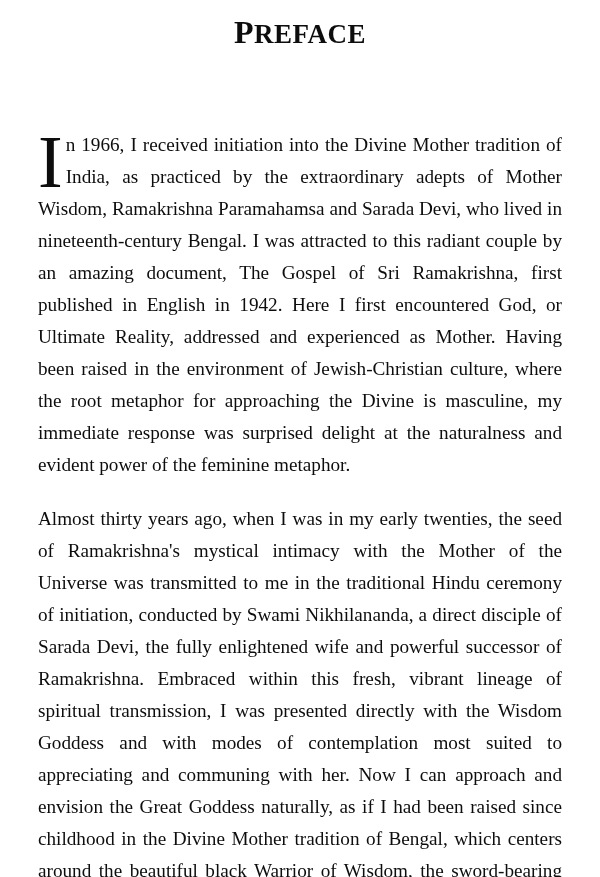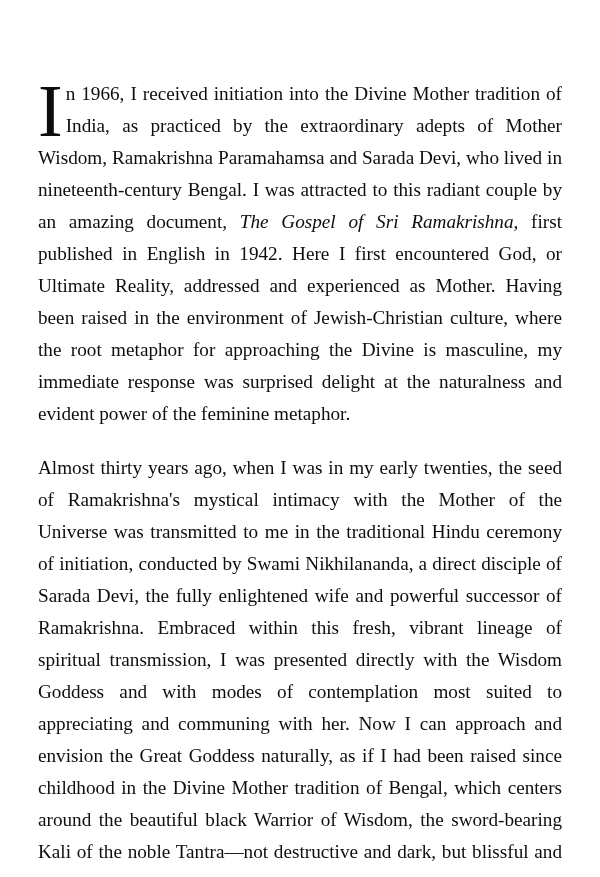--- a/index.html
+++ b/index.html
@@ -52,31 +52,31 @@
     float: left;
     font-family: "Liberation Serif", serif;
     font-size: 74px;
     line-height: 58px;
     font-weight: normal;
     padding: 2px 2px 0 0;
     margin-top: 2px;
     margin-right: 1px;
   }
   .italic {
-    font-style: italic;
   }
   .first-para {
     min-height: 66px;
   }
 </style>
 </head>
 <body>
 
 <div class="page">
 
+  <h1 class="page-title"><span class="cap">P</span><span>REFACE</span></h1>
 
   <div class="body-block">
 
     <p class="para first-para"><span class="dropcap">I</span><span>n 1966, I received initiation into the Divine Mother tradition of India, as practiced by the extraordinary adepts of Mother Wisdom, Ramakrishna Paramahamsa and Sarada Devi, who lived in nineteenth-century Bengal. I was attracted to this radiant couple by an amazing document, </span><span class="italic">The Gospel of Sri Ramakrishna,</span><span> first published in English in 1942. Here I first encountered God, or Ultimate Reality, addressed and experienced as Mother. Having been raised in the environment of Jewish-Christian culture, where the root metaphor for approaching the Divine is masculine, my immediate response was surprised delight at the naturalness and evident power of the feminine metaphor.</span></p>
 
     <p class="para">Almost thirty years ago, when I was in my early twenties, the seed of Ramakrishna's mystical intimacy with the Mother of the Universe was transmitted to me in the traditional Hindu ceremony of initiation, conducted by Swami Nikhilananda, a direct disciple of Sarada Devi, the fully enlightened wife and powerful successor of Ramakrishna. Embraced within this fresh, vibrant lineage of spiritual transmission, I was presented directly with the Wisdom Goddess and with modes of contemplation most suited to appreciating and communing with her. Now I can approach and envision the Great Goddess naturally, as if I had been raised since childhood in the Divine Mother tradition of Bengal, which centers around the beautiful black Warrior of Wisdom, the sword-bearing Kali of the noble Tantra—not destructive and dark, but blissful and brilliant.</p>
 
   </div>
 
 </div>

